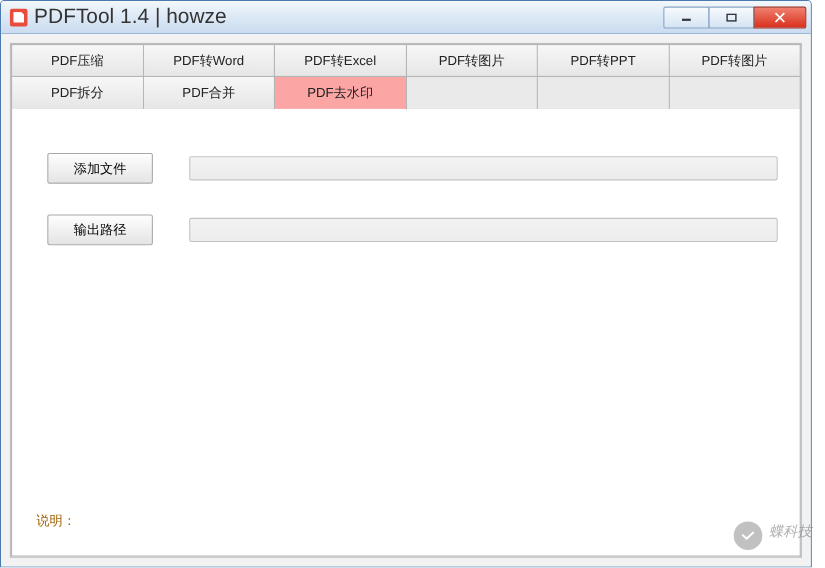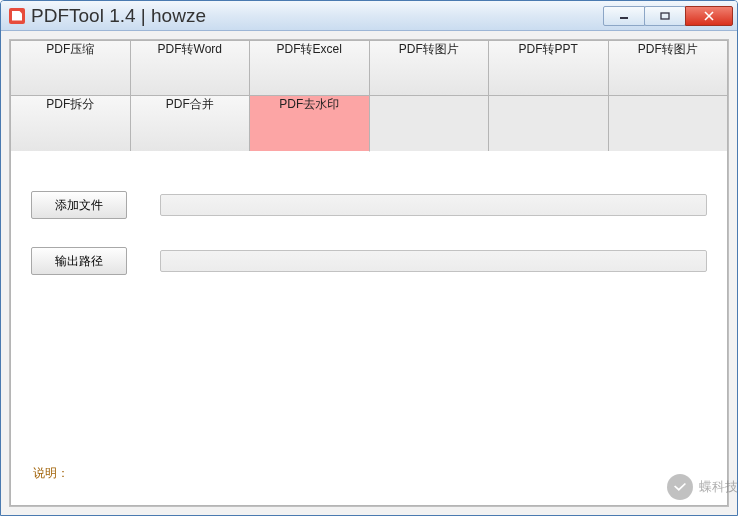--- a/index.html
+++ b/index.html
@@ -83,26 +83,26 @@
       background: #e8e8e8;
       display: flex;
       flex-direction: column;
     }
     .tabs-row {
       display: flex;
       border-bottom: none;
     }
     .tab {
       flex: 1;
-      height: 56px;
+      height: 30px;
       border: 1px solid #b5b5b5;
       border-left: none;
       background: linear-gradient(to bottom, #f7f7f7, #e6e6e6);
       display: flex;
-      align-items: flex-start;
+      align-items: center;
       justify-content: center;
       font-size: 12px;
       color: #222;
       cursor: pointer;
       white-space: nowrap;
     }
     .tabs-row .tab:first-child { border-left: 1px solid #b5b5b5; }
     .tabs-row.row2 .tab { border-top: none; }
     .tab.empty { background: #eaeaea; }
     .tab.active {
@@ -120,20 +120,21 @@
       padding: 40px 20px 10px 20px;
       position: relative;
       display: flex;
       flex-direction: column;
     }
     .form-row {
       display: flex;
       align-items: center;
       margin-bottom: 28px;
       gap: 33px;
+      margin-left: 12px;
     }
     .btn {
       width: 96px;
       height: 28px;
       border: 1px solid #a8a8a8;
       background: linear-gradient(to bottom, #fefefe, #e4e4e4);
       display: flex; align-items: center; justify-content: center;
       font-size: 12px;
       cursor: pointer;
       border-radius: 2px;
@@ -151,24 +152,25 @@
       color: #a16207;
       line-height: 1.6;
       font-size: 12px;
     }
     .desc-label { margin-bottom: 6px; }
     .watermark-overlay {
       position: absolute;
       right: 12px;
       bottom: 16px;
       display: flex;
-      align-items: center;
+      align-items: flex-start;
       gap: 6px;
       opacity: 0.6;
       pointer-events: none;
+      font-style: italic;
     }
     .wm-circle {
       width: 26px; height: 26px;
       border-radius: 50%;
       background: #999;
       display: flex; align-items: center; justify-content: center;
     }
     .wm-circle::after {
       content: "";
       width: 12px; height: 10px;

